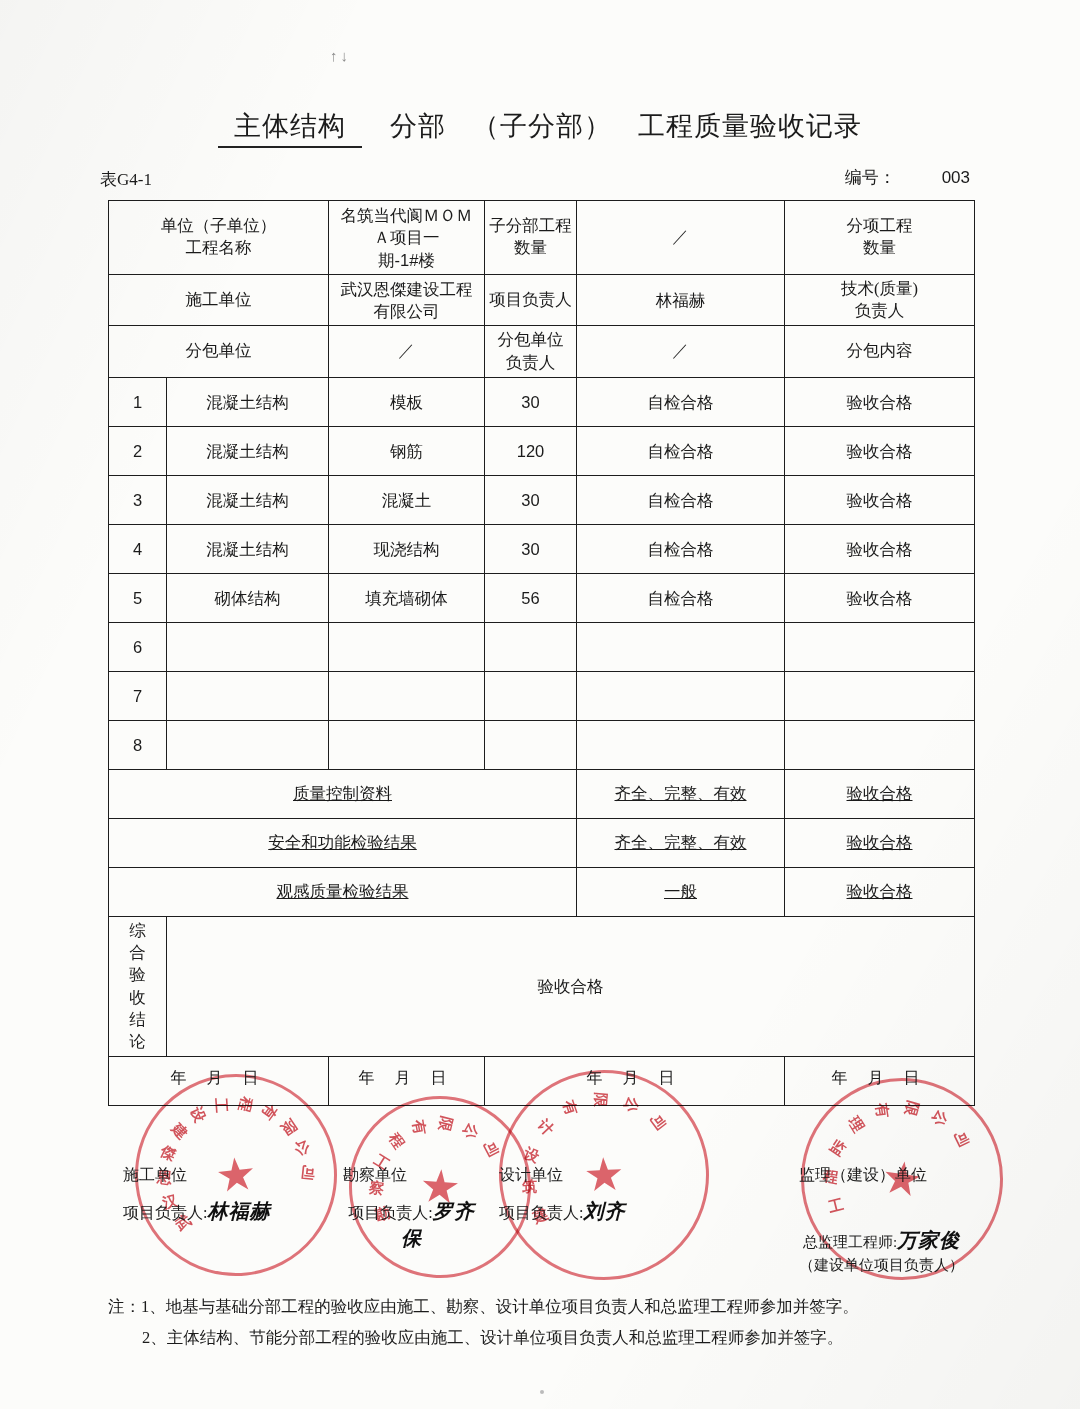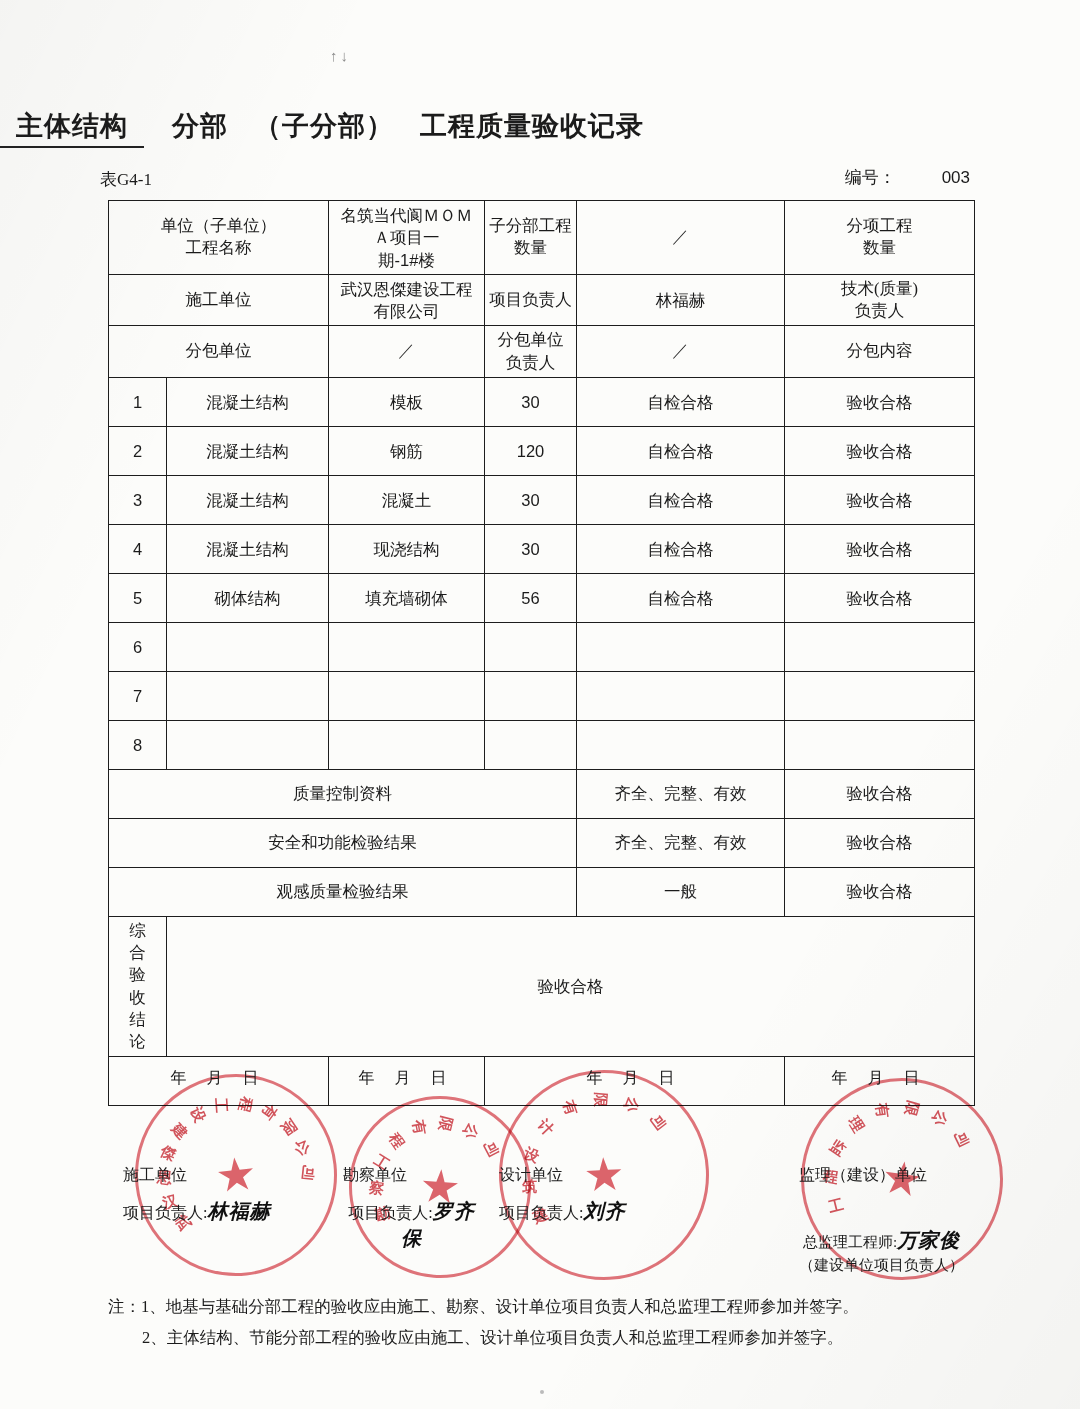--- a/index.html
+++ b/index.html
@@ -38,22 +38,23 @@
     font-size: 15px;
     color: #8d8d8d;
     letter-spacing: 3px;
   }
 
   .title {
     position: absolute;
     left: 0;
     right: 0;
     top: 108px;
+    text-align: center;
     font-size: 27px;
-    font-weight: bold;
+    font-weight: normal;
     letter-spacing: 1px;
     white-space: nowrap;
   }
   .title .blank-name {
     display: inline-block;
     border-bottom: 2px solid #222;
     padding: 0 16px 2px 16px;
     margin-right: 28px;
   }
   .title .seg { margin-right: 26px; }
@@ -102,21 +103,21 @@
     font-family: Liberation Sans, sans-serif;
     font-size: 16.5px;
   }
   .slash { font-size: 18px; }
 
   .hdr td { font-size: 16px; }
 
   .tall td { height: 50px; }
   .empty-row td { height: 43px; }
 
-  .summary td { height: 46px; font-size: 17px; }
+  .summary td { height: 46px; font-size: 17px; text-decoration: underline; }
 
   .concl-label {
     width: 44px;
     font-size: 16px;
     line-height: 1.15;
     letter-spacing: 0;
   }
   .concl-label span { display: block; }
   .concl-body {
     height: 160px;

